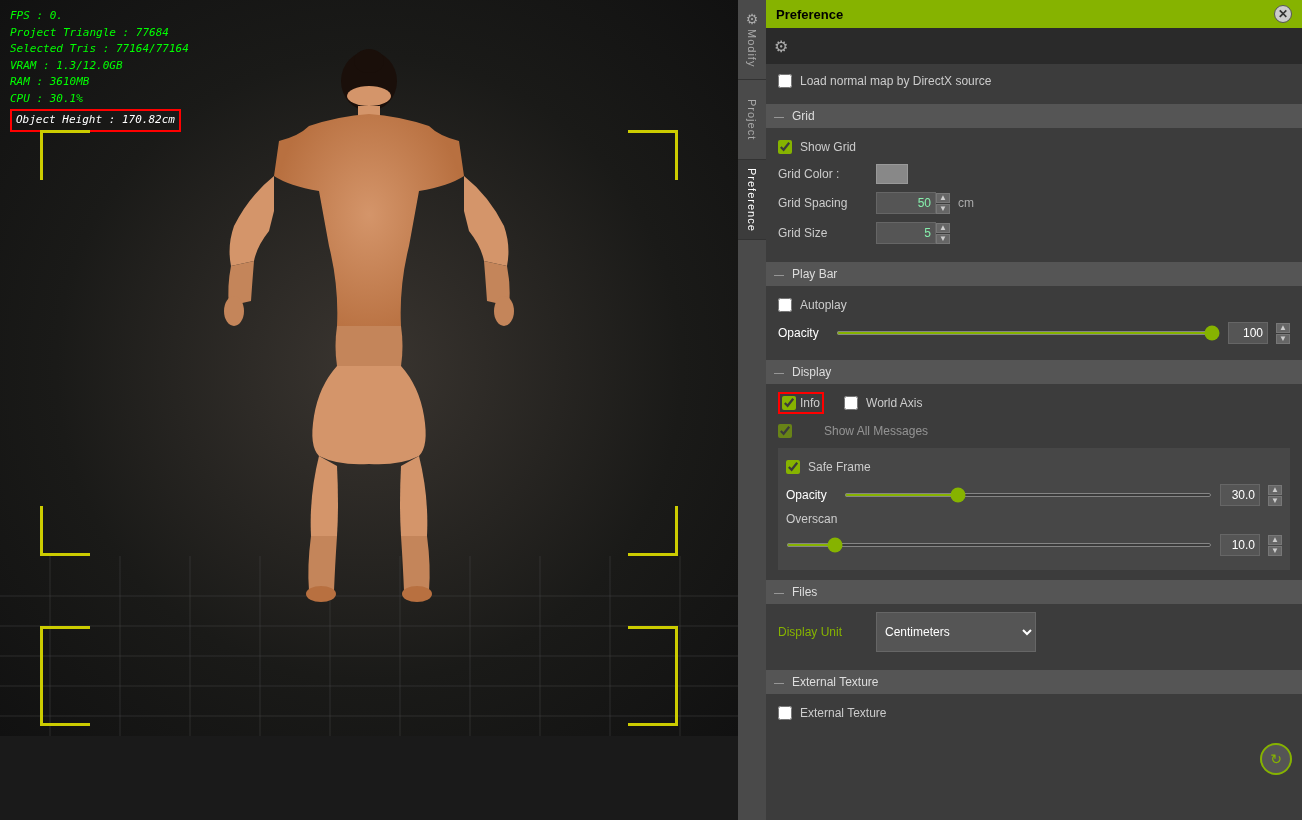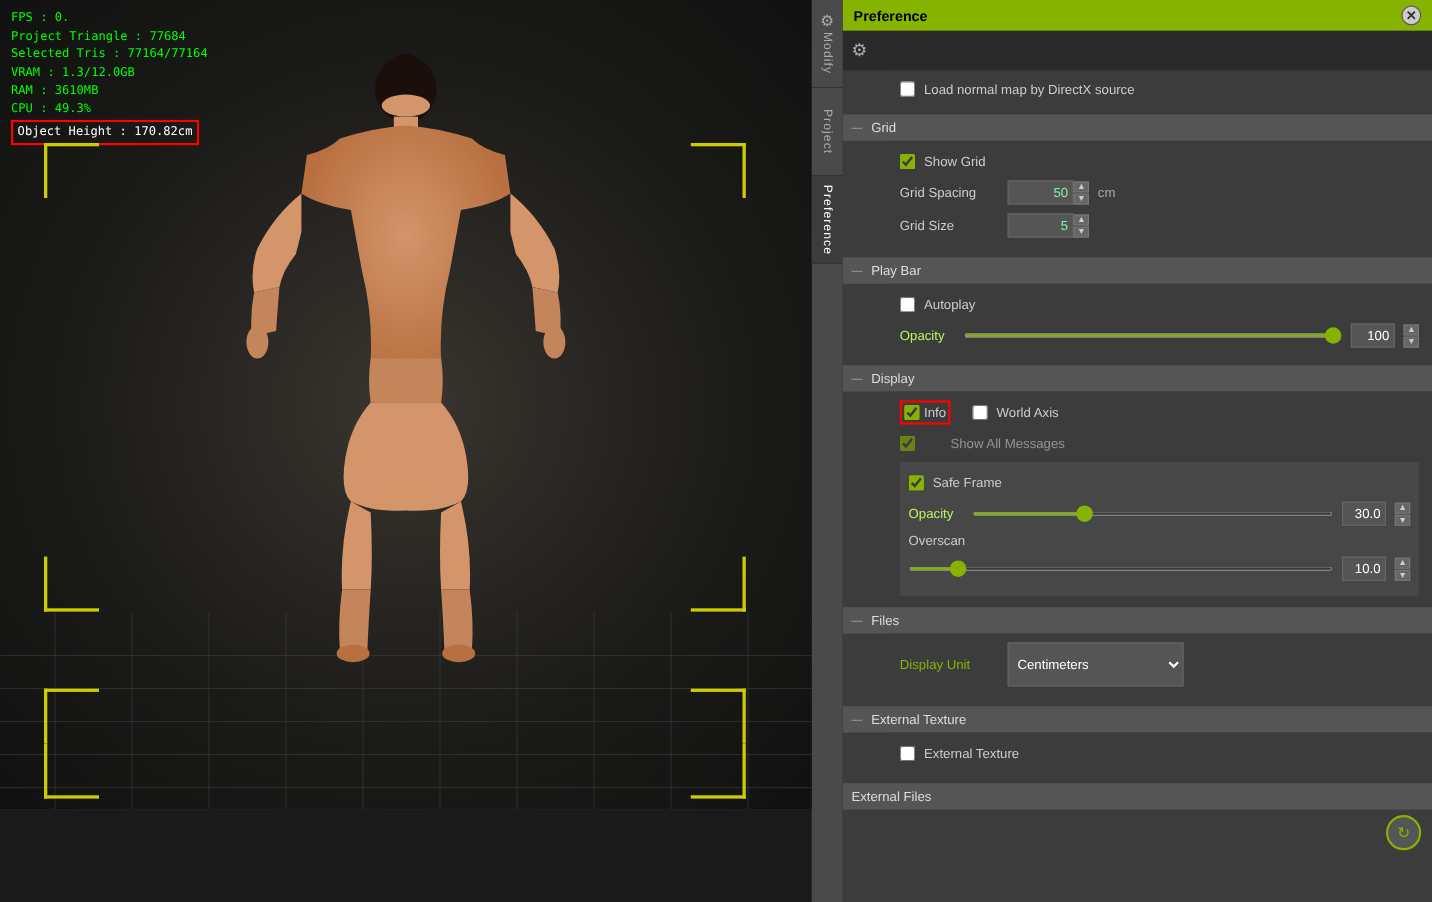--- a/index.html
+++ b/index.html
@@ -14,20 +14,21 @@
       display: flex;
     }
 
     
     .viewport {
       width: 738px;
       height: 736px;
       background: #2a2a2a;
       position: relative;
       overflow: hidden;
+      font-style: italic;
     }
 
     .viewport-bg {
       width: 100%;
       height: 100%;
       background: radial-gradient(ellipse at center, #3a3530 0%, #1a1a18 60%, #111 100%);
       position: absolute;
     }
 
     
@@ -195,21 +196,20 @@
 
     .section-header .collapse-btn {
       color: #aaa;
       font-size: 10px;
       cursor: pointer;
     }
 
     .section-body {
       background: #3c3c3c;
       padding: 8px 12px;
-      margin-left: 40px;
     }
 
     
     .checkbox-row {
       display: flex;
       align-items: center;
       gap: 8px;
       margin-bottom: 6px;
       height: 22px;
     }
@@ -287,21 +287,21 @@
     
     .slider-row {
       display: flex;
       align-items: center;
       gap: 8px;
       margin-bottom: 6px;
     }
 
     .slider-label {
       font-size: 12px;
-      color: #bef264;
+      color: #ffffff;
       min-width: 50px;
     }
 
     input[type="range"] {
       flex: 1;
       height: 4px;
       accent-color: #86b300;
       cursor: pointer;
     }
 
@@ -443,21 +443,21 @@
     <ellipse cx="102" cy="548" rx="15" ry="8" fill="#b87040"></ellipse>
     <ellipse cx="198" cy="548" rx="15" ry="8" fill="#b87040"></ellipse>
   </svg>
 
   <div class="hud-text">
     <div>FPS : 0.</div>
     <div>Project Triangle : 77684</div>
     <div>Selected Tris : 77164/77164</div>
     <div>VRAM : 1.3/12.0GB</div>
     <div>RAM : 3610MB</div>
-    <div>CPU : 49.3%</div>
+    <div>CPU : 30.1%</div>
     <div class="object-height">Object Height : 170.82cm</div>
   </div>
 
   <div class="corner-bracket corner-tl"></div>
   <div class="corner-bracket corner-tr"></div>
 
   <div class="corner-bracket corner-bl"></div>
   <div class="corner-bracket corner-br"></div>
 
   <div class="corner-bracket corner-tl2"></div>
@@ -501,20 +501,24 @@
 
     <div class="section">
       <div class="section-header">
         <span class="collapse-btn">—</span>
         <span>Grid</span>
       </div>
       <div class="section-body">
         <div class="checkbox-row">
           <input type="checkbox" id="showgrid" checked="" style="">
           <label for="showgrid">Show Grid</label>
+        </div>
+        <div class="form-row">
+          <label>Grid Color :</label>
+          <div class="color-swatch" style="background:#888;"></div>
         </div>
         <div class="form-row">
           <label>Grid Spacing</label>
           <div class="input-spinner-group">
             <input class="number-input" type="text" value="50" style="">
             <div class="spinner-btns">
               <div class="spinner-btn">▲</div>
               <div class="spinner-btn">▼</div>
             </div>
           </div>
@@ -634,23 +638,18 @@
         <span>External Texture</span>
       </div>
       <div class="section-body">
         <div class="checkbox-row">
           <input type="checkbox" id="exttex" style="">
           <label for="exttex">External Texture</label>
         </div>
       </div>
     </div>
 
-    <div class="section">
-      <div class="section-header">
-        <span>External Files</span>
-      </div>
-    </div>
 
     <div style="position:relative; height:40px;">
       <div style="position:absolute; right:10px; bottom:5px; width:32px; height:32px; border-radius:50%; background:#555; border:2px solid #86b300; display:flex; align-items:center; justify-content:center; cursor:pointer; font-size:14px; color:#86b300;">↻</div>
     </div>
   </div>
 </div>
 
 </body></html>

